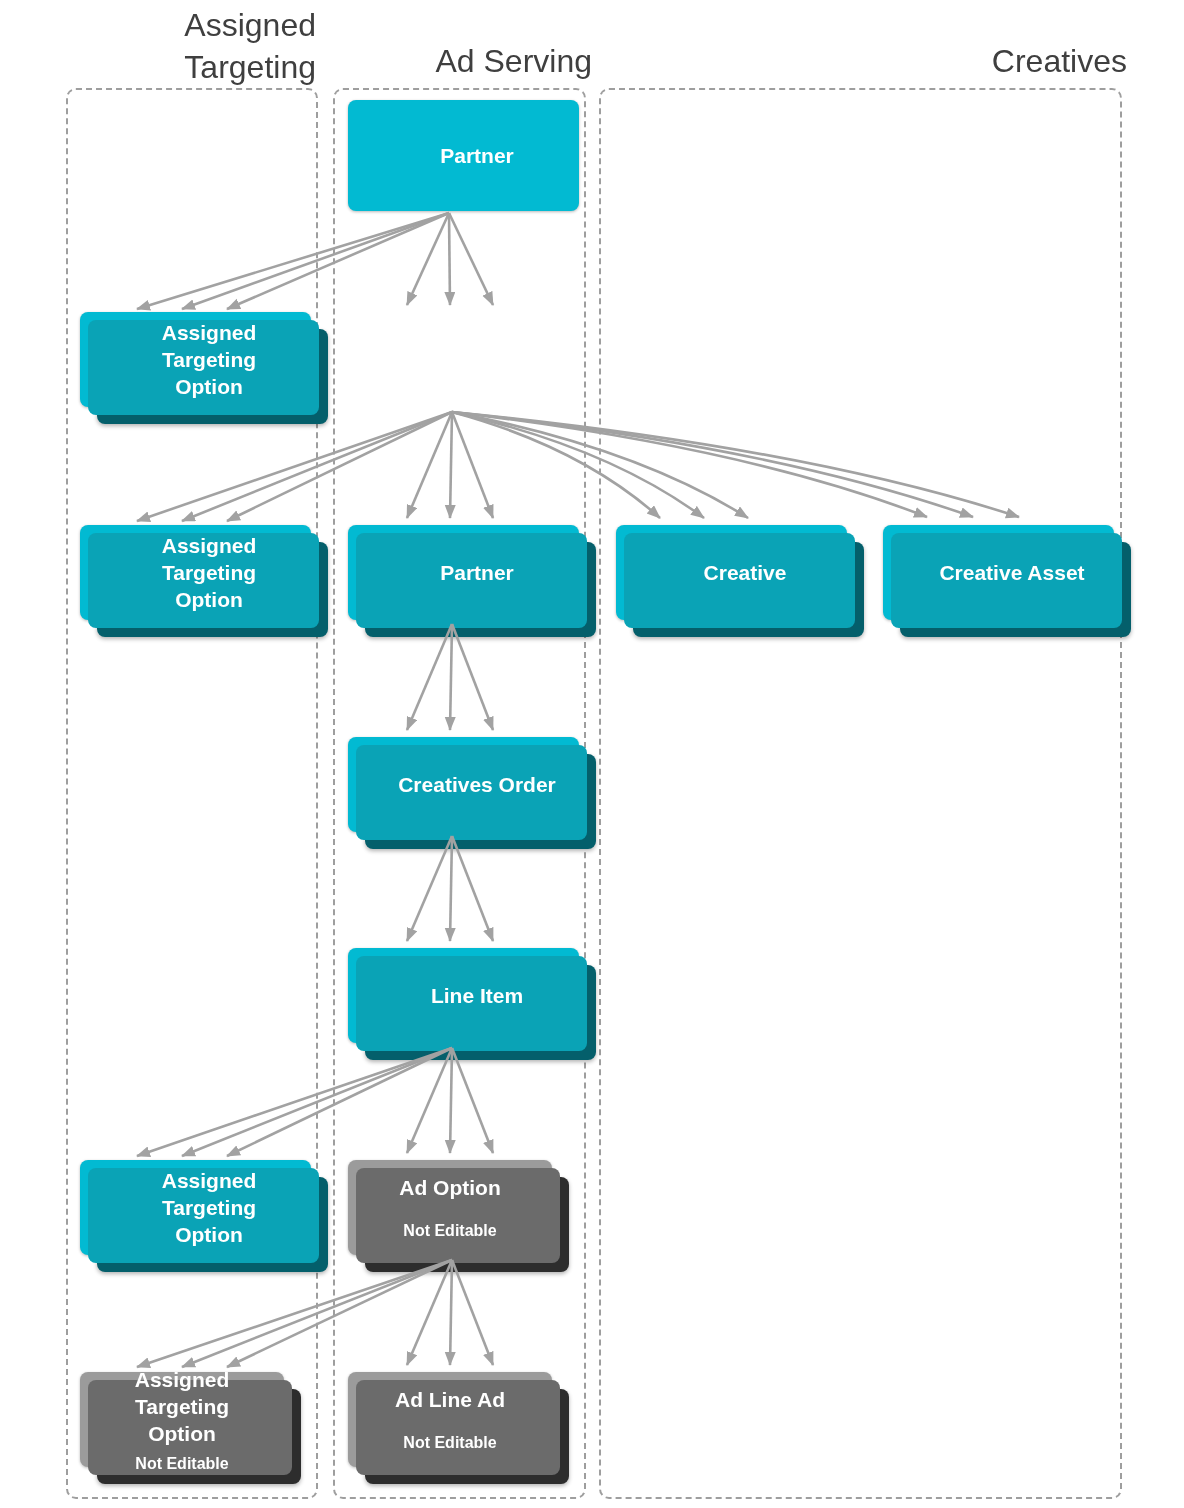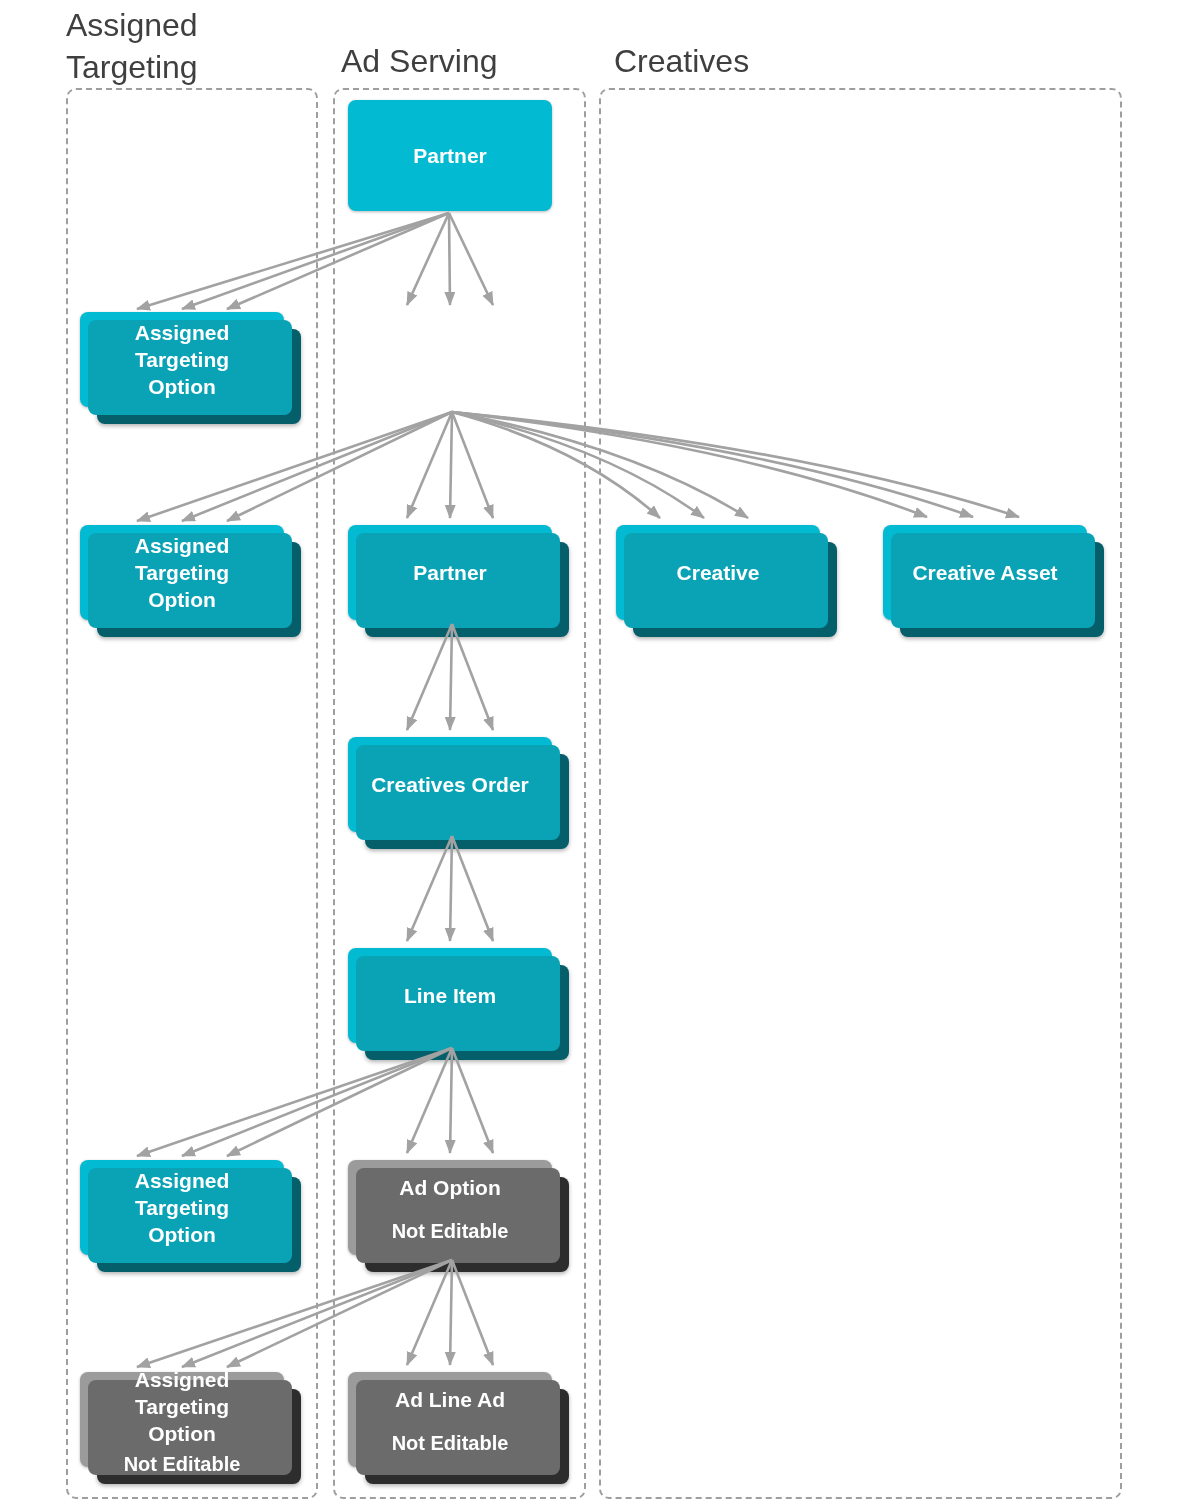--- a/index.html
+++ b/index.html
@@ -8,67 +8,67 @@
     background:var(--bg,#fff);
     font-family:"Liberation Sans","DejaVu Sans",sans-serif;
   }
   
   .col{
     position:absolute;border:2px dashed var(--col-border,#9e9e9e);
     border-radius:10px;background:transparent;
   }
   .col-title{
     position:absolute;color:var(--title-text,#3f3f3f);
-    font-size:32px;line-height:42px;text-align:left;font-weight:400;
+    font-size:32px;line-height:42px;text-align:right;font-weight:400;
   }
   
   .node{
     position:absolute;width:204px;height:95px;border-radius:8px;
     display:flex;flex-direction:column;align-items:center;justify-content:center;
     text-align:center;color:var(--node-text,#fff);
     box-shadow:0 1px 3px rgba(0,0,0,.28);
   }
-  .node.cyan{background:var(--cyan,#02bad2);}
+  .node.cyan{background:var(--cyan,#02bad2);padding-left:27px;}
   .node.gray{background:var(--gray,#9b9b9b);}
   .node.stacked::after{
     content:"";position:absolute;left:8px;top:8px;width:100%;height:100%;
     border-radius:8px;z-index:-1;
   }
   .node.stacked::before{
     content:"";position:absolute;left:17px;top:17px;width:100%;height:100%;
     border-radius:8px;z-index:-2;box-shadow:0 2px 4px rgba(0,0,0,.3);
   }
   .node.cyan.stacked::after{background:var(--cyan-mid,#0aa3b6);}
   .node.cyan.stacked::before{background:var(--cyan-dark,#045f6b);}
   .node.gray.stacked::after{background:var(--gray-mid,#6b6b6b);}
   .node.gray.stacked::before{background:var(--gray-dark,#2d2d2d);}
   .node .label{font-size:21px;line-height:27px;font-weight:700;}
   .node .label.narrow{max-width:120px;}   
   .node .label.wrap2{max-width:158px;}    
-  .node .subtitle{font-size:20px;line-height:20px;font-weight:700;margin-top:20px;}
+  .node .subtitle{font-size:16px;line-height:20px;font-weight:700;margin-top:20px;}
   .node.tight .subtitle{margin-top:7px;}
   .node.partner-size{height:111px;}
   
   #arrows{position:absolute;left:0;top:0;z-index:5;pointer-events:none;}
   .layer-cols{z-index:0;} .layer-nodes{z-index:2;}
 </style>
 </head>
 <body>
 
 <div class="canvas">
 
   <div class="col layer-cols" style="left:66px;top:88px;width:248px;height:1407px"></div>
   <div class="col layer-cols" style="left:333px;top:88px;width:249px;height:1407px"></div>
   <div class="col layer-cols" style="left:599px;top:88px;width:519px;height:1407px"></div>
 
   <div class="col-title" style="left:66px;top:4px;width:250px">
     <span style="display:inline-block;max-width:180px">Assigned Targeting</span>
   </div>
   <div class="col-title" style="left:341px;top:40px;width:251px">Ad Serving</div>
-  <div class="col-title" style="left:614px;top:40px;width:492px">Creatives</div>
+  <div class="col-title" style="left:635px;top:40px;width:492px">Creatives</div>
 
   <div class="node cyan partner-size layer-nodes" style="left:348px;top:100px">
     <div class="label">Partner</div>
   </div>
 
 
   <div class="node cyan stacked layer-nodes" style="left:348px;top:525px">
     <div class="label">Partner</div>
   </div>
 

